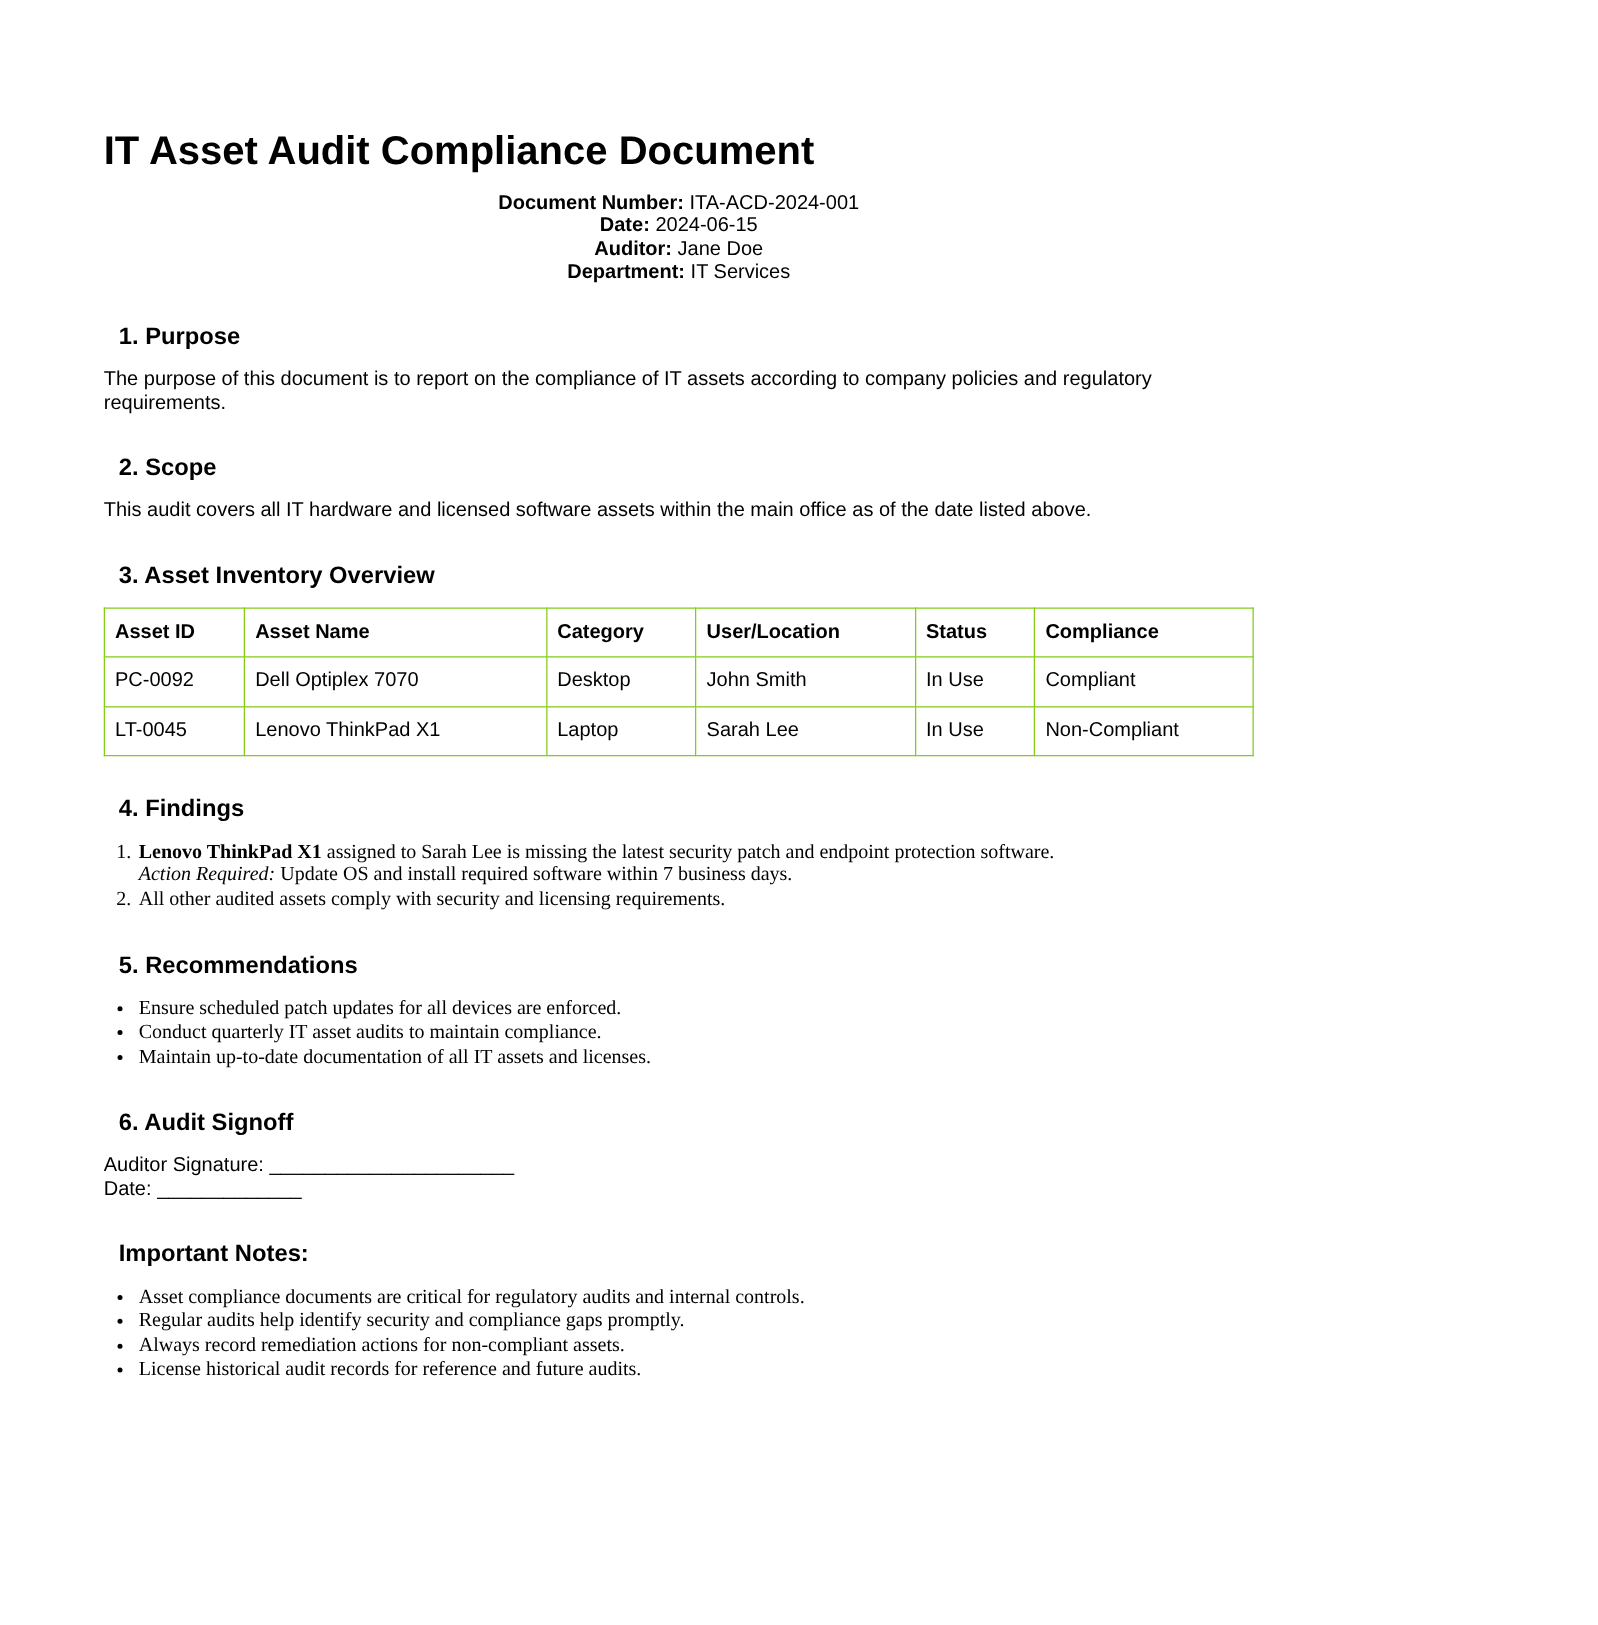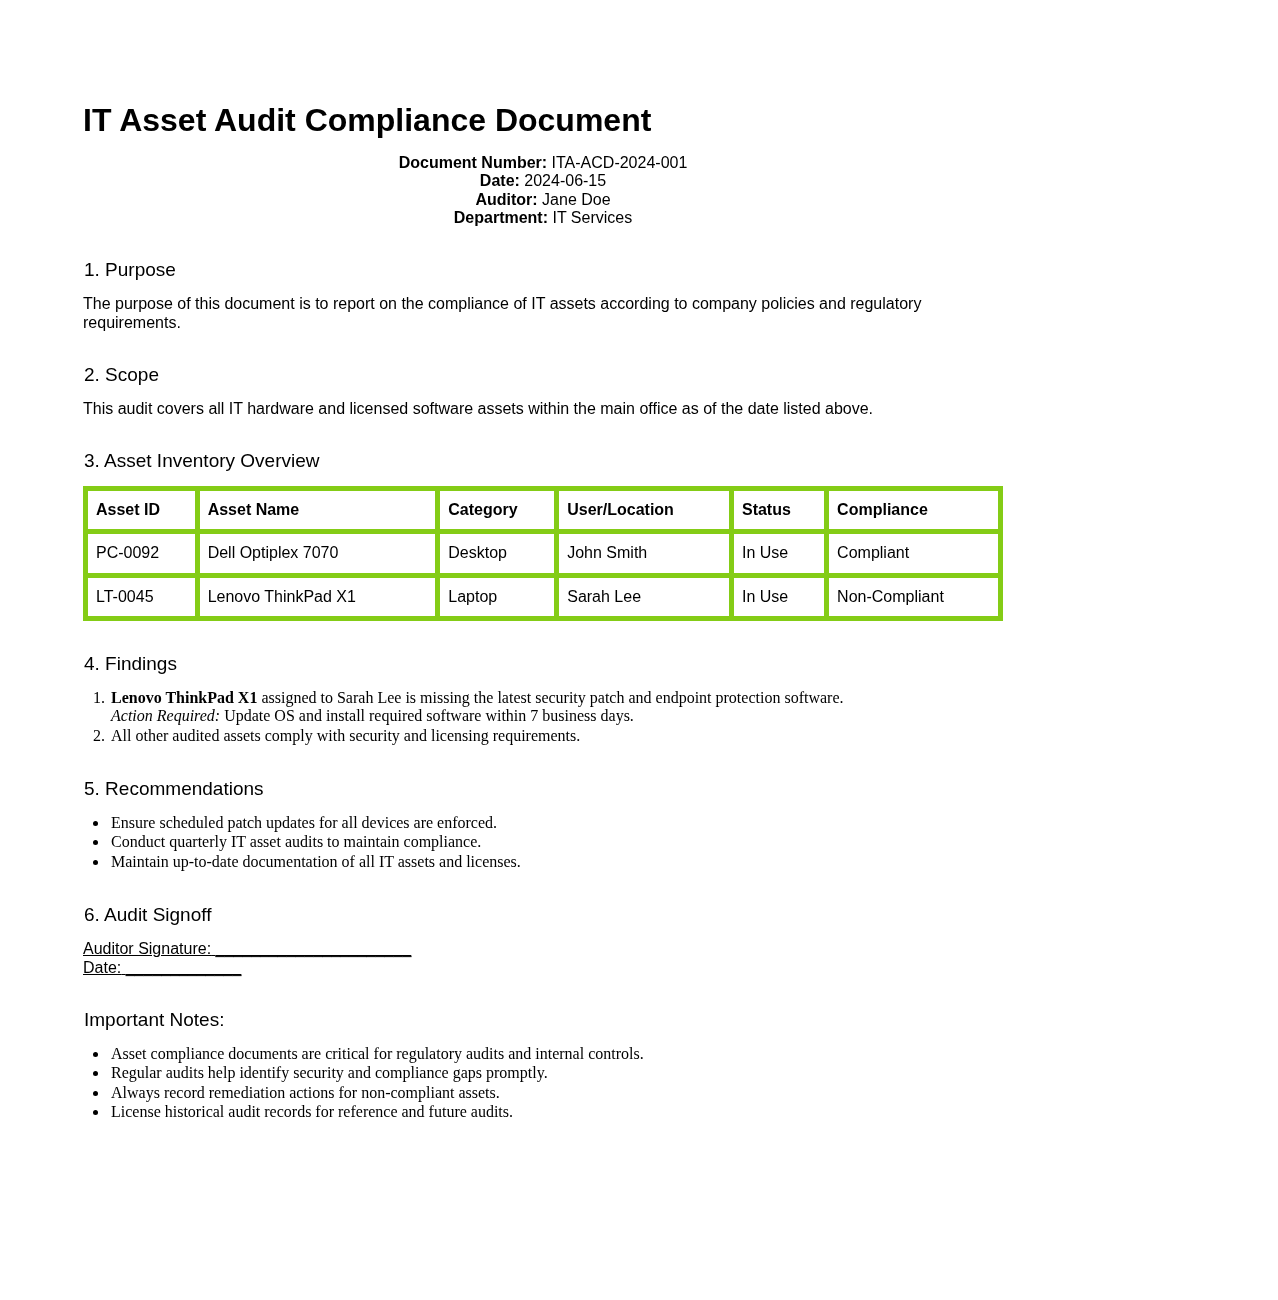--- a/index.html
+++ b/index.html
@@ -16,45 +16,45 @@
   }
   h1.doc-title {
     font-size: 32px;
     font-weight: bold;
     margin: 0 0 15px 0;
     line-height: 1.15;
   }
   p.meta { margin: 0 0 16px 0; text-align: center; }
   h3.section-heading {
     font-size: 19px;
-    font-weight: normal;
-    margin: 32px 0 14px 1px;
+    font-weight: bold;
+    margin: 32px 0 14px 12px;
     line-height: 1.15;
   }
   p.body-text { margin: 0 0 16px 0; }
   table.asset-table {
     border-collapse: collapse;
     width: 100%;
     margin: 2px 0 16px 0;
     table-layout: fixed;
   }
   table.asset-table th, table.asset-table td {
-    border: 5px solid #84cc16;
+    border: 1px solid #84cc16;
     padding: 10px 8px;
     text-align: left;
     font-size: 16px;
     vertical-align: middle;
     overflow: hidden;
     white-space: nowrap;
   }
   table.asset-table th { font-weight: bold; }
   ol.findings-list { margin: 0 0 16px 0; padding-left: 26px; }
   ul.bullet-list   { margin: 0 0 16px 0; padding-left: 26px; }
   ol.findings-list li, ul.bullet-list li { margin: 0; padding: 0 0 1px 2px; font-family: Liberation Serif, serif; }
-  .sig-block p { margin: 0; text-decoration: underline; }
+  .sig-block p { margin: 0; }
   .b { font-weight: bold; }
   .i { font-style: italic; }
 </style>
 </head>
 <body>
 
 <div class="page">
 
   <h1 class="doc-title">IT Asset Audit Compliance Document</h1>
 

